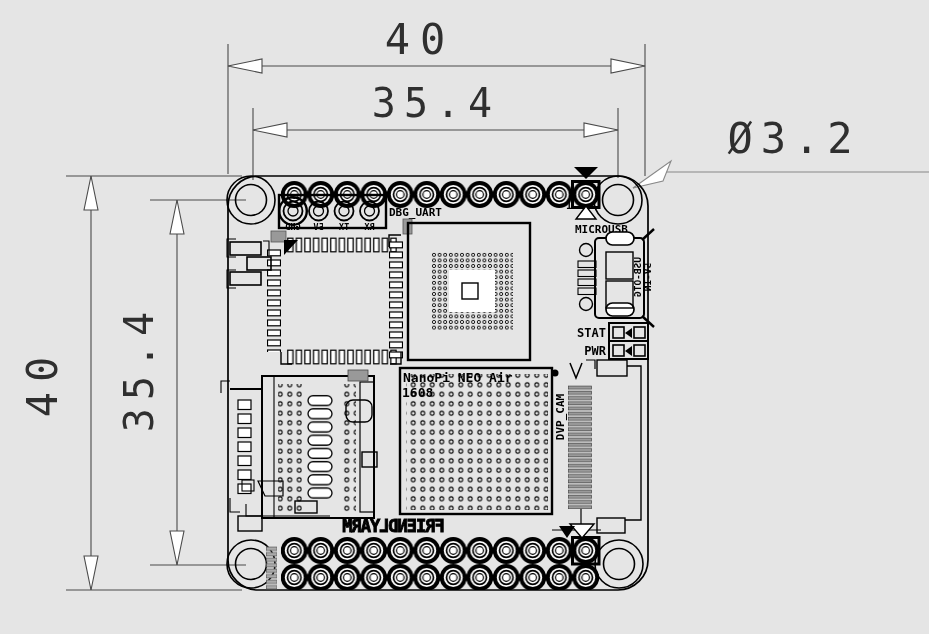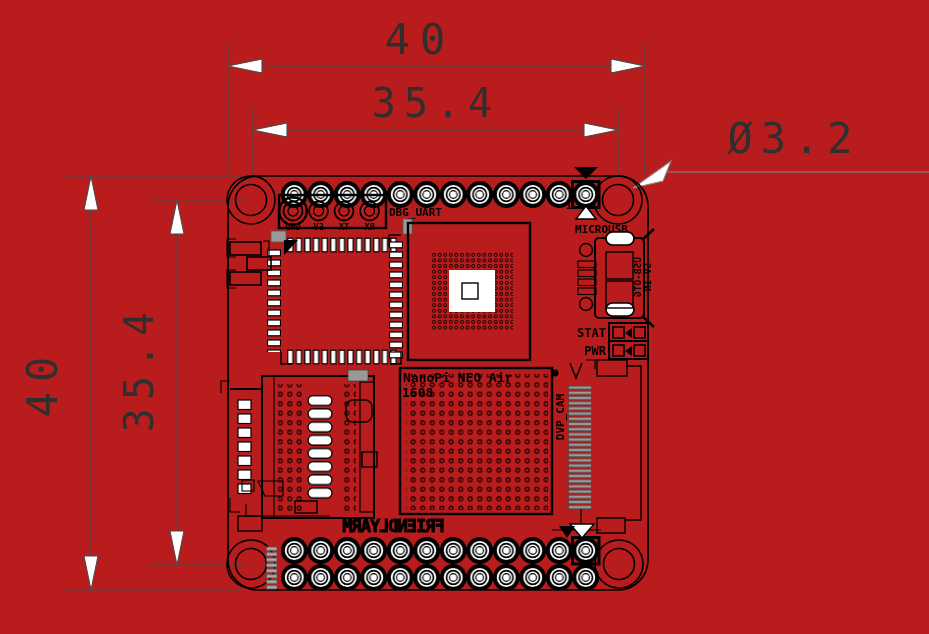--- a/index.html
+++ b/index.html
@@ -1,16 +1,16 @@
 <!DOCTYPE html>
 <html><head>
 <meta charset="utf-8">
 <style>
   html,body{margin:0;padding:0;background:#fff;}
-  #stage{position:relative;width:929px;height:634px;background:#b91c1c;overflow:hidden;
+  #stage{position:relative;width:929px;height:634px;background:#e5e5e5;overflow:hidden;
          font-family:"DejaVu Sans Mono", monospace;}
   svg{position:absolute;left:0;top:0;}
   text{fill:#000;}
   .dimtxt{fill:#2f2f2f;font-weight:400;}
   .silk{font-weight:bold;}
 </style>
 </head>
 <body>
 <div id="stage">
 

